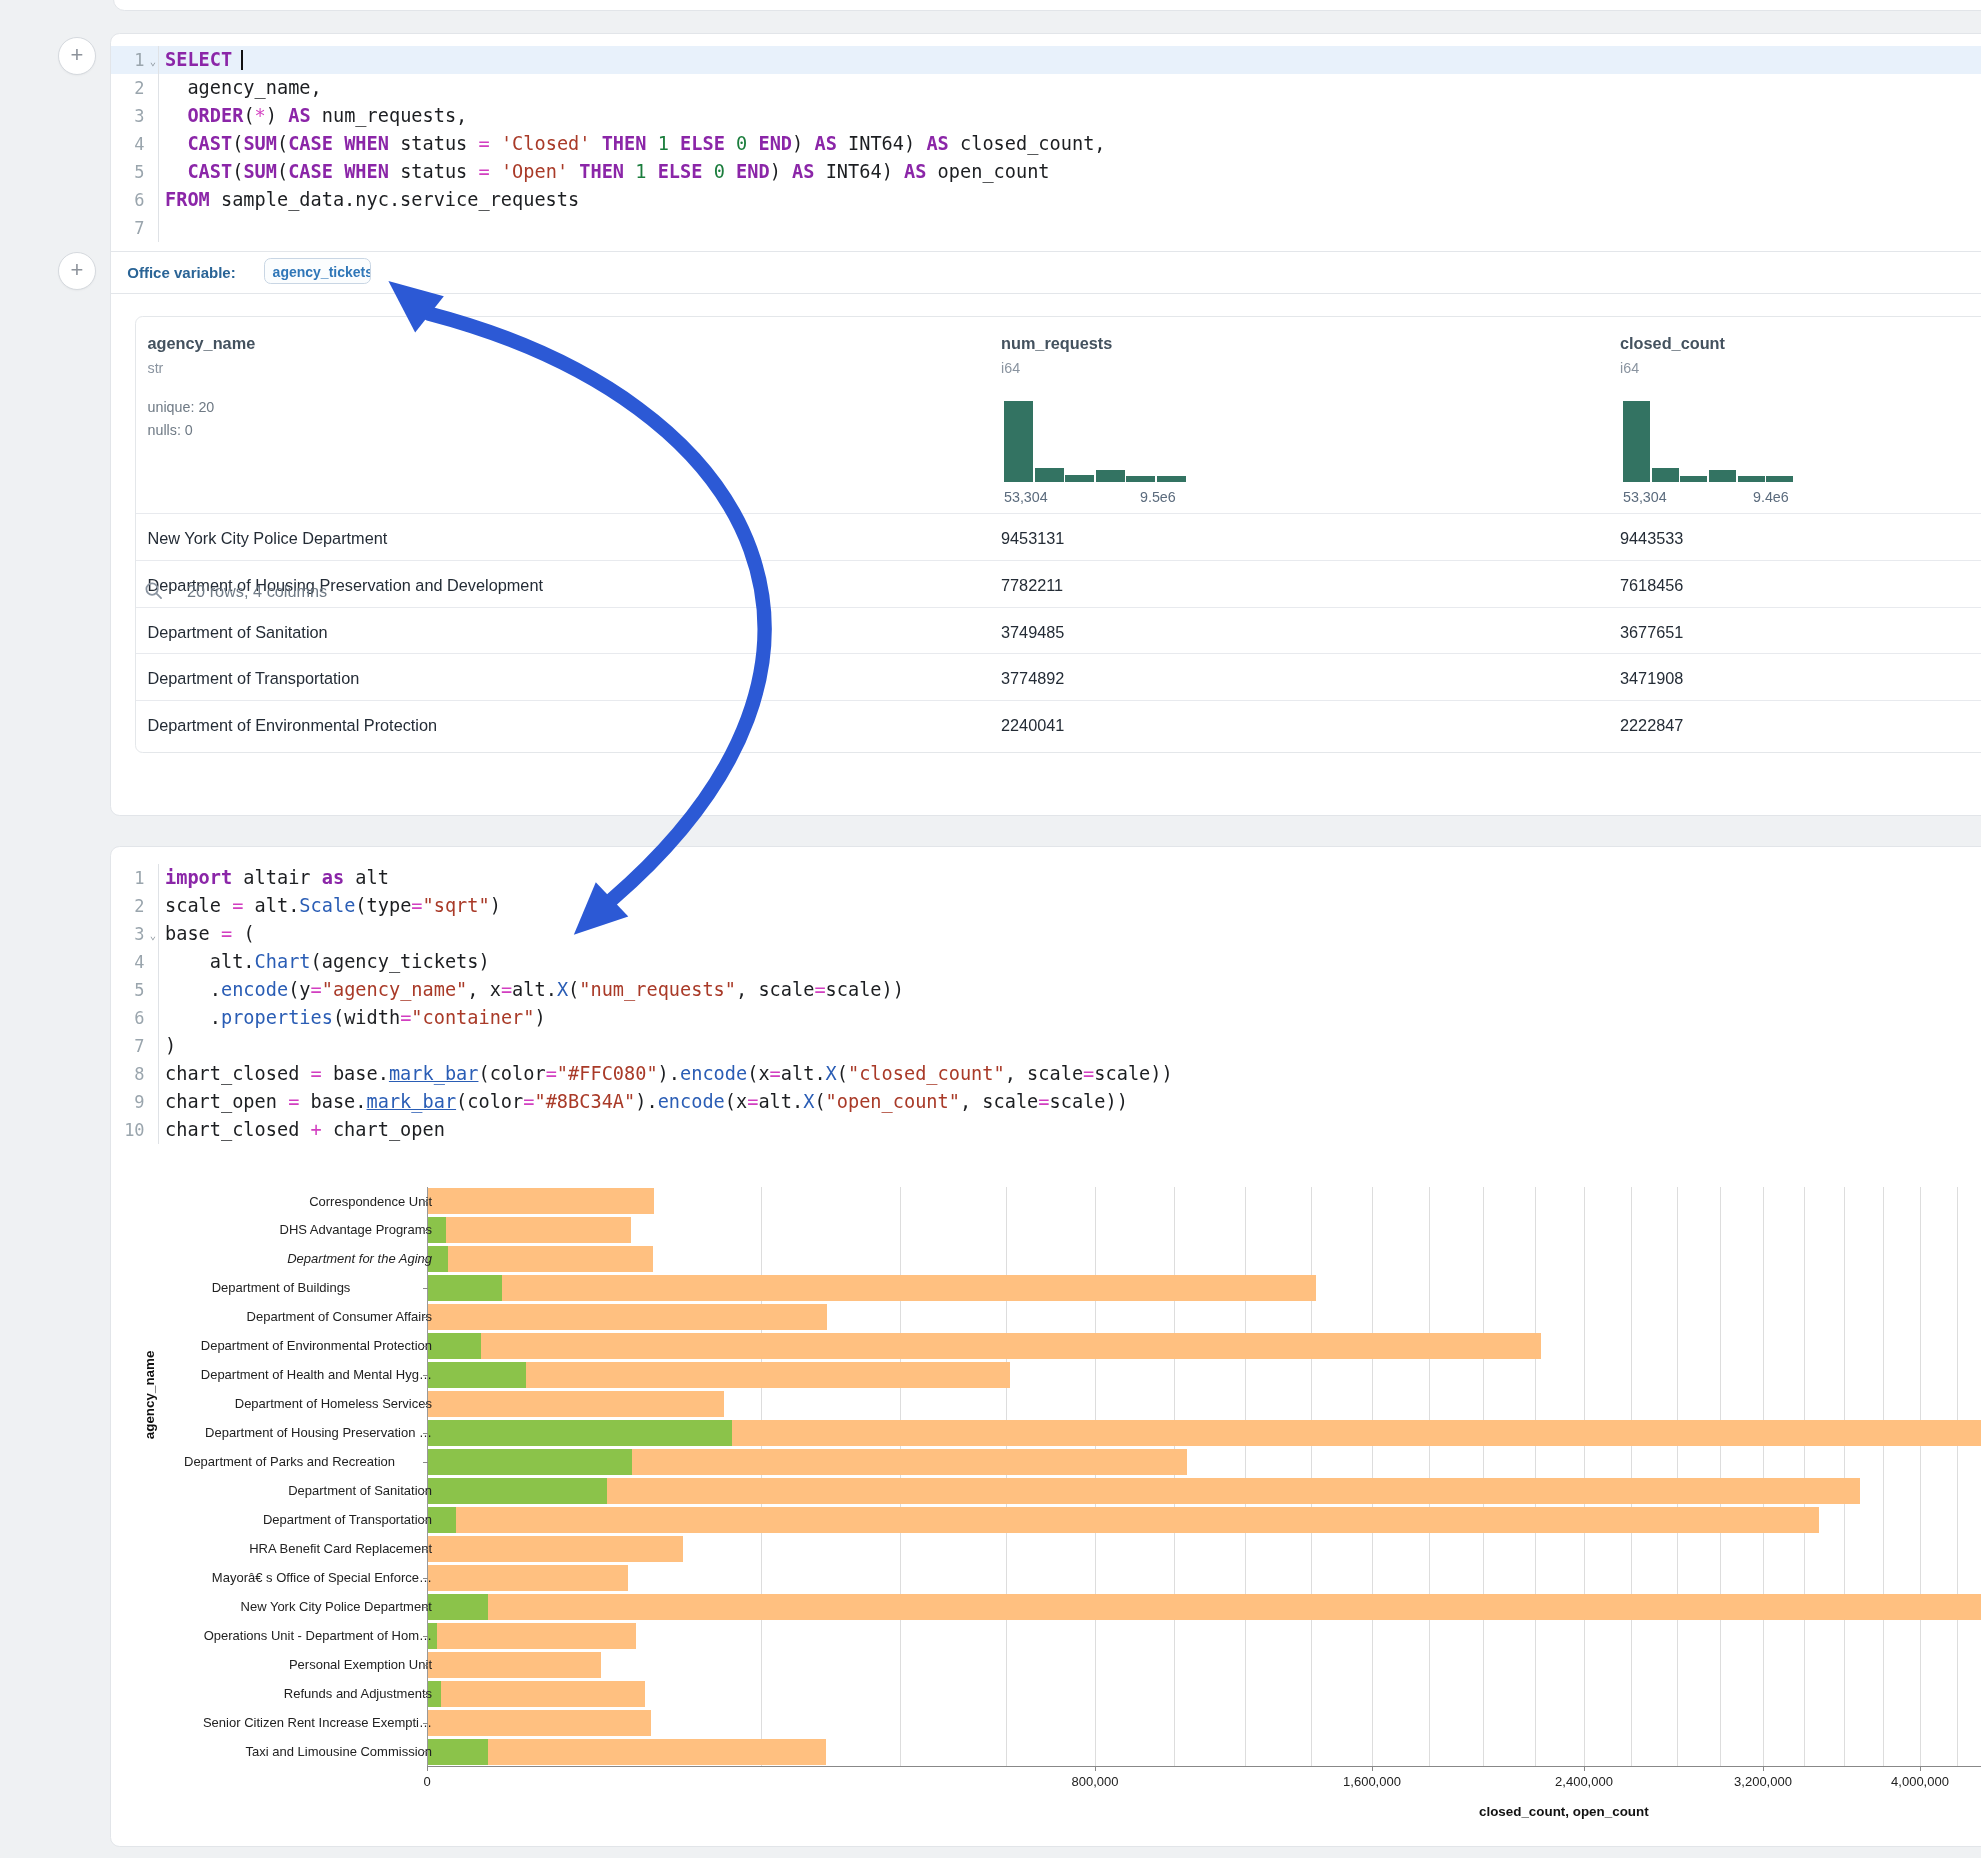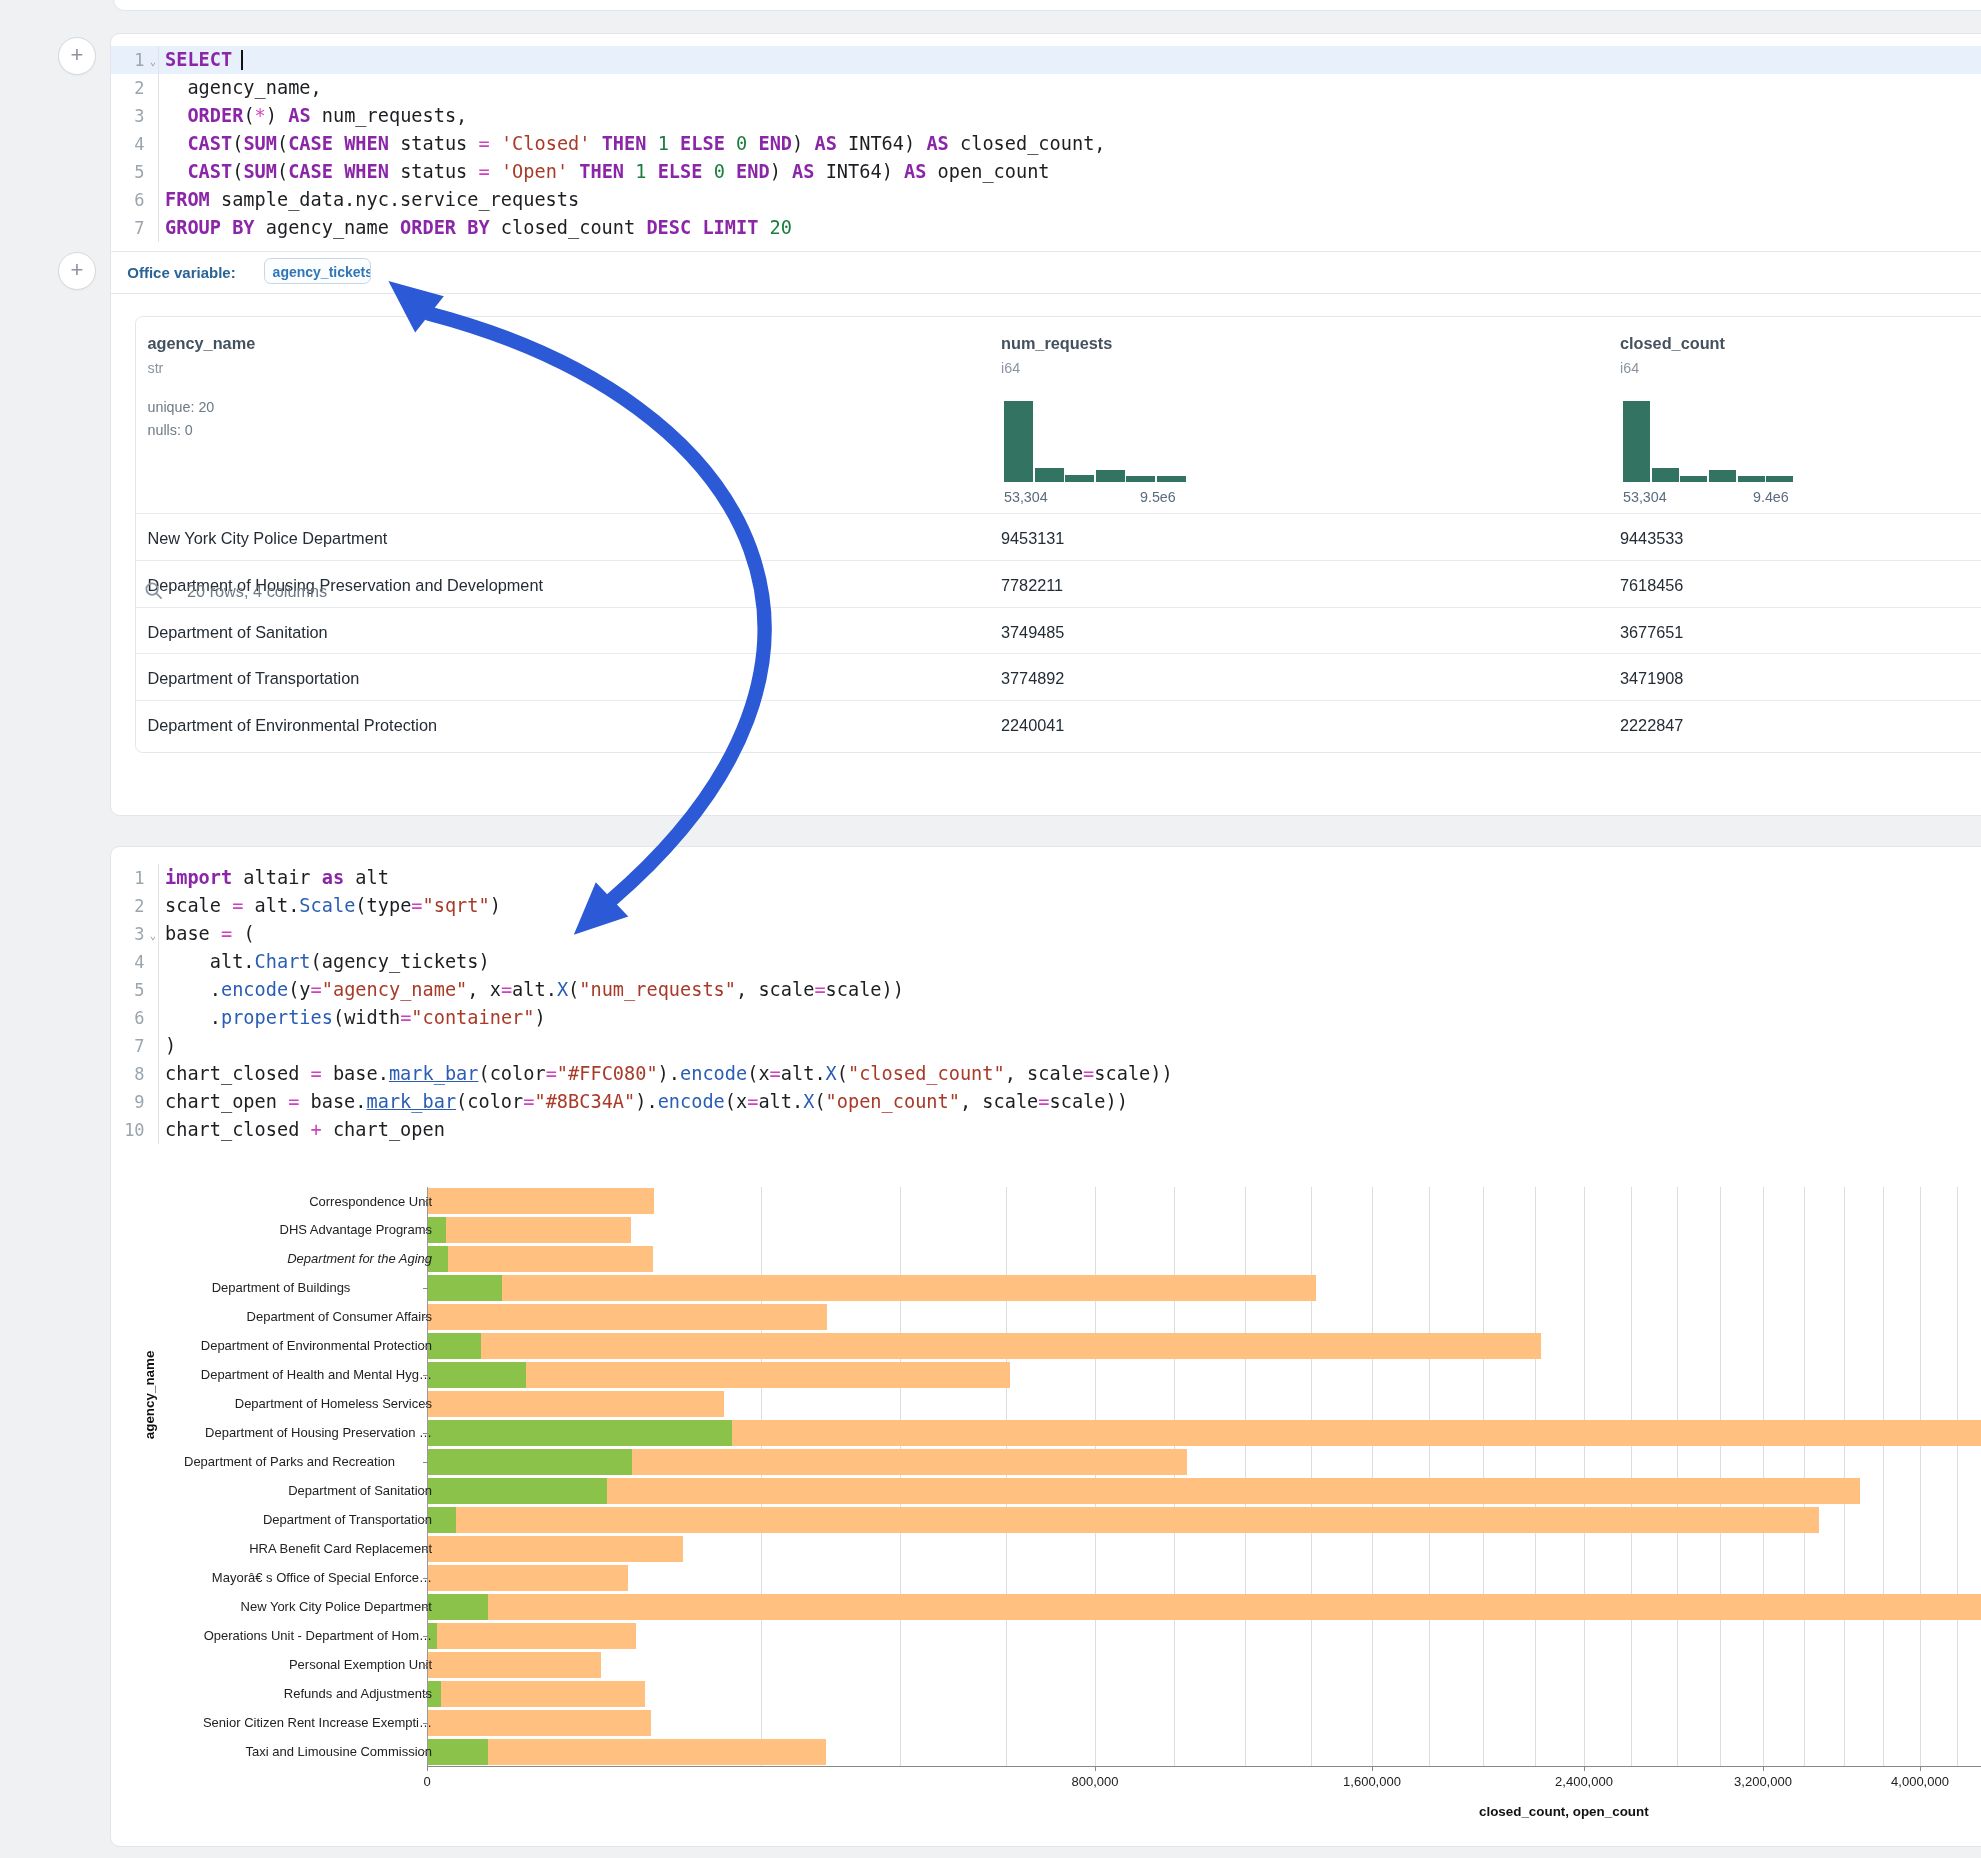--- a/index.html
+++ b/index.html
@@ -78,21 +78,21 @@
 <div class="plus-btn" style="left:58px;top:252px;">+</div>
 
 <div class="card" style="left:110px;top:33px;width:1888px;height:781px;">
   <div class="code-area" id="sql-code" style="top:12.4px;">
       <div class="code-line hl"><span class="gut">1<span class="chev">⌄</span></span><span class="src"><span class="tk-k">SELECT</span><span class="caret"></span></span></div>
       <div class="code-line"><span class="gut">2</span><span class="src"><span class="tk-i">  agency_name,</span></span></div>
       <div class="code-line"><span class="gut">3</span><span class="src"><span class="tk-i">  </span><span class="tk-k">ORDER</span><span class="tk-p">(</span><span class="tk-o">*</span><span class="tk-p">)</span><span class="tk-i"> </span><span class="tk-k">AS</span><span class="tk-i"> num_requests,</span></span></div>
       <div class="code-line"><span class="gut">4</span><span class="src"><span class="tk-i">  </span><span class="tk-k">CAST</span><span class="tk-p">(</span><span class="tk-k">SUM</span><span class="tk-p">(</span><span class="tk-k">CASE</span><span class="tk-i"> </span><span class="tk-k">WHEN</span><span class="tk-i"> status </span><span class="tk-o">=</span><span class="tk-i"> </span><span class="tk-s">'Closed'</span><span class="tk-i"> </span><span class="tk-k">THEN</span><span class="tk-i"> </span><span class="tk-n">1</span><span class="tk-i"> </span><span class="tk-k">ELSE</span><span class="tk-i"> </span><span class="tk-n">0</span><span class="tk-i"> </span><span class="tk-k">END</span><span class="tk-p">)</span><span class="tk-i"> </span><span class="tk-k">AS</span><span class="tk-i"> INT64</span><span class="tk-p">)</span><span class="tk-i"> </span><span class="tk-k">AS</span><span class="tk-i"> closed_count,</span></span></div>
       <div class="code-line"><span class="gut">5</span><span class="src"><span class="tk-i">  </span><span class="tk-k">CAST</span><span class="tk-p">(</span><span class="tk-k">SUM</span><span class="tk-p">(</span><span class="tk-k">CASE</span><span class="tk-i"> </span><span class="tk-k">WHEN</span><span class="tk-i"> status </span><span class="tk-o">=</span><span class="tk-i"> </span><span class="tk-s">'Open'</span><span class="tk-i"> </span><span class="tk-k">THEN</span><span class="tk-i"> </span><span class="tk-n">1</span><span class="tk-i"> </span><span class="tk-k">ELSE</span><span class="tk-i"> </span><span class="tk-n">0</span><span class="tk-i"> </span><span class="tk-k">END</span><span class="tk-p">)</span><span class="tk-i"> </span><span class="tk-k">AS</span><span class="tk-i"> INT64</span><span class="tk-p">)</span><span class="tk-i"> </span><span class="tk-k">AS</span><span class="tk-i"> open_count</span></span></div>
       <div class="code-line"><span class="gut">6</span><span class="src"><span class="tk-k">FROM</span><span class="tk-i"> sample_data.nyc.service_requests</span></span></div>
-      <div class="code-line"><span class="gut">7</span><span class="src"><span class="tk-k">GROUP BY</span><span class="tk-i"> agency_name </span><span class="tk-k">ORDER BY</span><span class="tk-i"> closed_count </span><span class="tk-k">DESC</span><span class="tk-i"> </span><span class="tk-k">LIMIT</span><span class="tk-i"> </span><span class="tk-n">20</span></span></div>
+      <div class="code-line"><span class="gut">7</span></div>
     </div>
   <div class="divider" style="top:217px;"></div>
 
   <div style="position:absolute;left:0;top:218px;height:41px;right:0;">
     <span class="outvar-label" style="position:absolute;left:16.3px;top:11.5px;">Office variable:</span>
     <span class="pill" style="left:153px;top:5.7px;">agency_tickets</span>
   </div>
   <div class="divider" style="top:259px;"></div>
 
   <div class="tbl-panel" id="tbl-panel" style="left:24px;top:282px;width:1863px;height:435px;">

